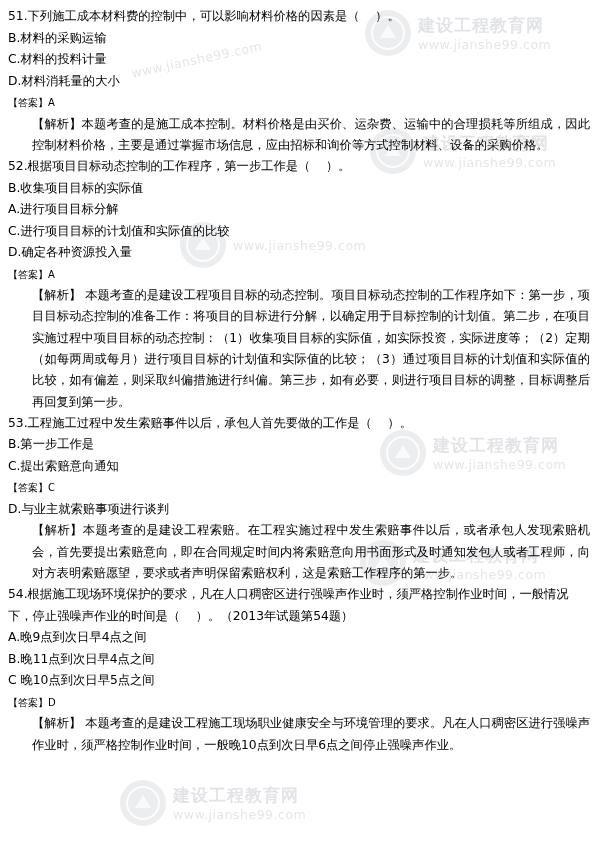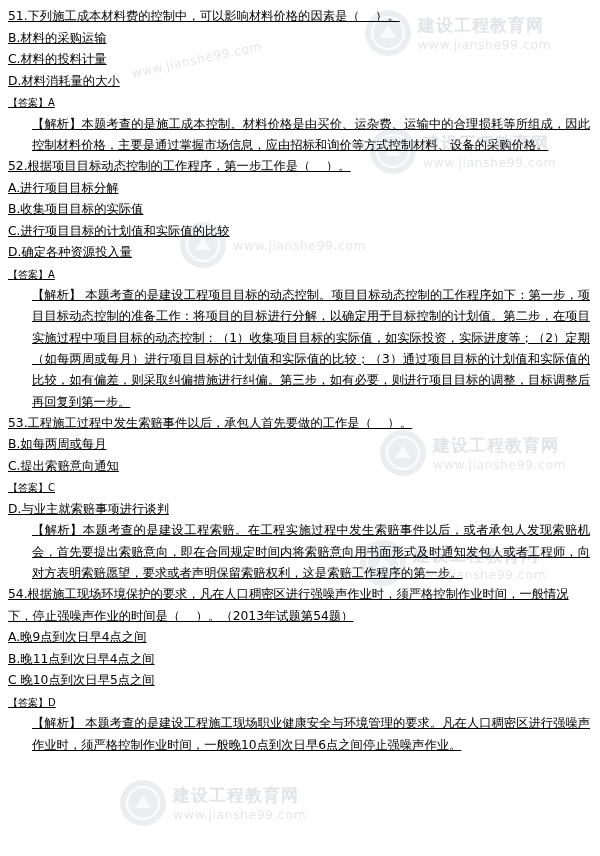--- a/index.html
+++ b/index.html
@@ -25,21 +25,20 @@
   .qblock {
     margin-bottom: 0;
   }
   .line {
     font-size: 12.3px;
     line-height: 21.5px;
     white-space: pre-wrap;
     word-break: break-all;
     position: relative;
     z-index: 2;
-    text-decoration: underline;
   }
   .qtitle {
     font-size: 12.3px;
     line-height: 21.5px;
   }
   .opt {
     font-size: 12.3px;
     line-height: 21.5px;
   }
   .ans {
@@ -186,31 +185,31 @@
     <div class="line qtitle">51.下列施工成本材料费的控制中，可以影响材料价格的因素是（    ）。</div>
     <div class="line opt">B.材料的采购运输</div>
     <div class="line opt">C.材料的投料计量</div>
     <div class="line opt">D.材料消耗量的大小</div>
     <div class="line ans">【答案】A</div>
     <div class="line exp">【解析】本题考查的是施工成本控制。材料价格是由买价、运杂费、运输中的合理损耗等所组成，因此控制材料价格，主要是通过掌握市场信息，应由招标和询价等方式控制材料、设备的采购价格。</div>
   </div>
 
   <div class="qblock">
     <div class="line qtitle">52.根据项目目标动态控制的工作程序，第一步工作是（    ）。</div>
+    <div class="line opt">B.收集项目目标的实际值</div>
     <div class="line opt">A.进行项目目标分解</div>
-    <div class="line opt">B.收集项目目标的实际值</div>
     <div class="line opt">C.进行项目目标的计划值和实际值的比较</div>
     <div class="line opt">D.确定各种资源投入量</div>
     <div class="line ans">【答案】A</div>
     <div class="line exp">【解析】 本题考查的是建设工程项目目标的动态控制。项目目标动态控制的工作程序如下：第一步，项目目标动态控制的准备工作：将项目的目标进行分解，以确定用于目标控制的计划值。第二步，在项目实施过程中项目目标的动态控制：（1）收集项目目标的实际值，如实际投资，实际进度等；（2）定期（如每两周或每月）进行项目目标的计划值和实际值的比较；（3）通过项目目标的计划值和实际值的比较，如有偏差，则采取纠偏措施进行纠偏。第三步，如有必要，则进行项目目标的调整，目标调整后再回复到第一步。</div>
   </div>
 
   <div class="qblock">
     <div class="line qtitle">53.工程施工过程中发生索赔事件以后，承包人首先要做的工作是（    ）。</div>
-    <div class="line opt">B.如每两周或每月</div>
+    <div class="line opt">B.第一步工作是</div>
     <div class="line opt">C.提出索赔意向通知</div>
     <div class="line ans">【答案】C</div>
     <div class="line opt">D.与业主就索赔事项进行谈判</div>
     <div class="line exp">【解析】本题考查的是建设工程索赔。在工程实施过程中发生索赔事件以后，或者承包人发现索赔机会，首先要提出索赔意向，即在合同规定时间内将索赔意向用书面形式及时通知发包人或者工程师，向对方表明索赔愿望，要求或者声明保留索赔权利，这是索赔工作程序的第一步。</div>
   </div>
 
   <div class="qblock">
     <div class="line qtitle">54.根据施工现场环境保护的要求，凡在人口稠密区进行强噪声作业时，须严格控制作业时间，一般情况下，停止强噪声作业的时间是（    ）。（2013年试题第54题）</div>
     <div class="line opt">A.晚9点到次日早4点之间</div>
     <div class="line opt">B.晚11点到次日早4点之间</div>

